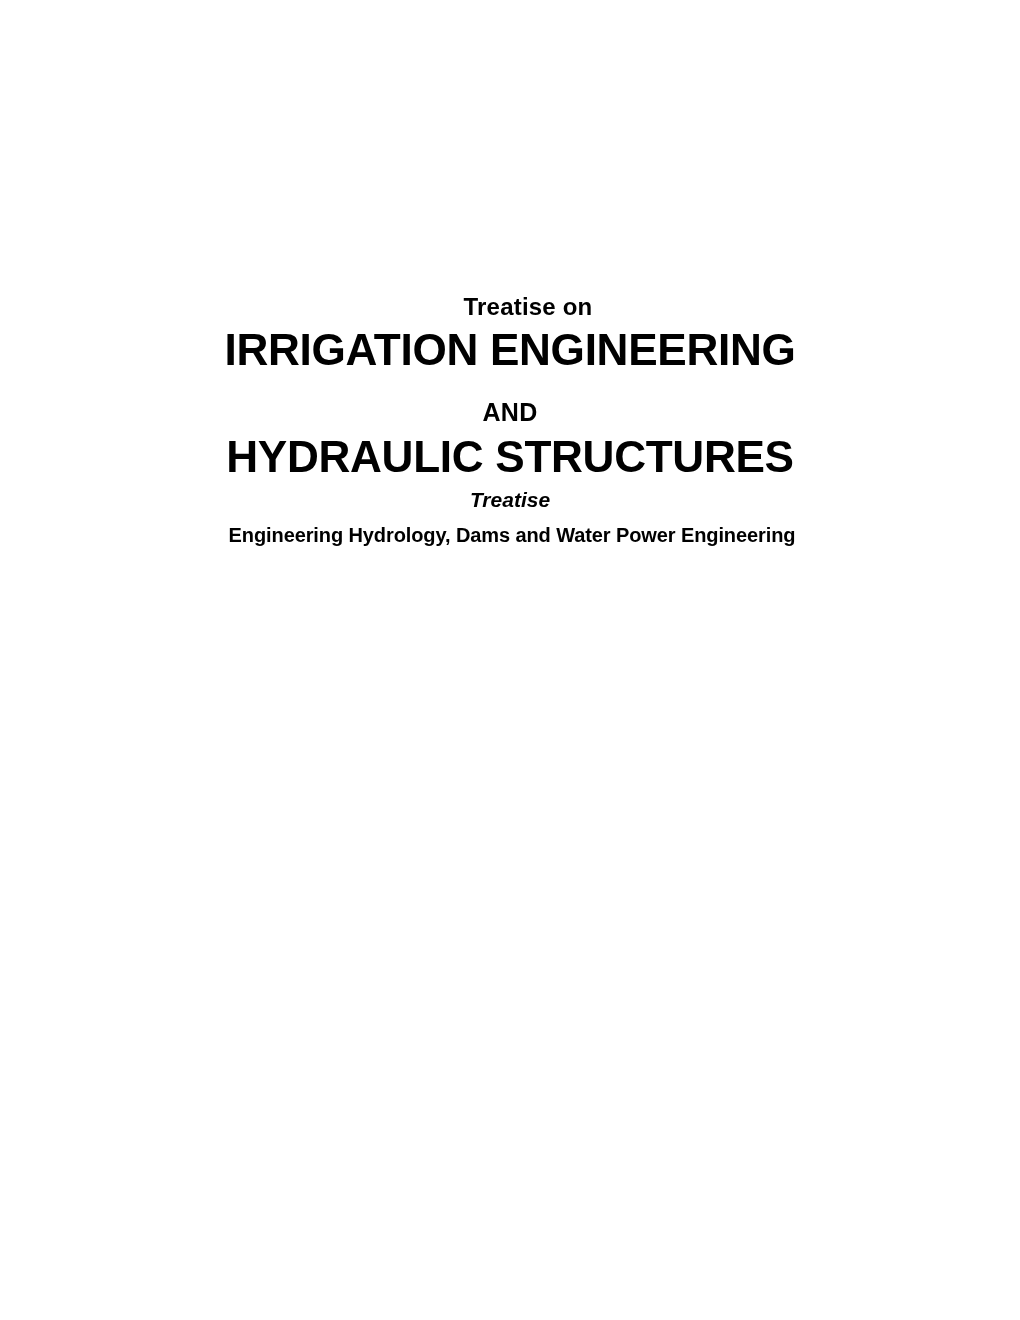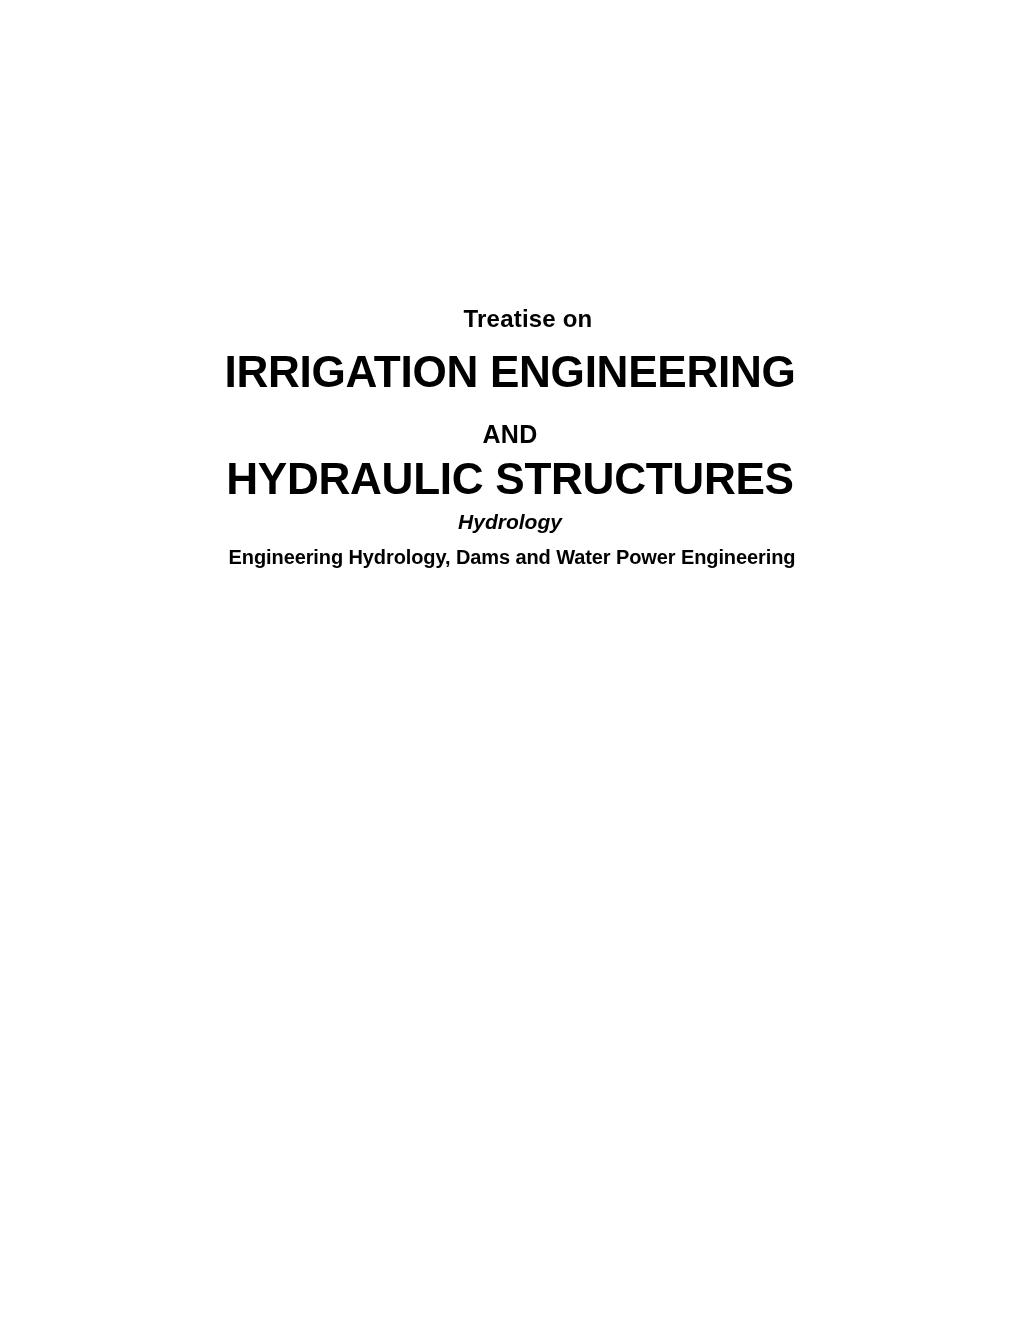--- a/index.html
+++ b/index.html
@@ -28,21 +28,21 @@
     left: 0;
     top: 292px;
     width: 1020px;
     text-align: center;
   }
   .line-treatise {
     font-size: 24px;
     font-weight: bold;
     letter-spacing: 0.2px;
     line-height: 30px;
-    margin: 12px;
+    margin: 0;
     padding-left: 36px;
   }
   .line-main1 {
     font-size: 45px;
     font-weight: bold;
     letter-spacing: -0.3px;
     line-height: 52px;
     margin: 2px 0 0 0;
     transform: scaleX(0.98);
   }
@@ -78,16 +78,16 @@
 </style>
 </head>
 <body>
 
 <div class="page">
   <div class="title-block">
     <div class="line-treatise">Treatise on</div>
     <div class="line-main1">IRRIGATION ENGINEERING</div>
     <div class="line-and">AND</div>
     <div class="line-main2">HYDRAULIC STRUCTURES</div>
-    <div class="line-including">Hydrology</div>
+    <div class="line-including">Treatise</div>
     <div class="line-subtitle">Engineering Hydrology, Dams and Water Power Engineering</div>
   </div>
 </div>
 
 </body></html>

